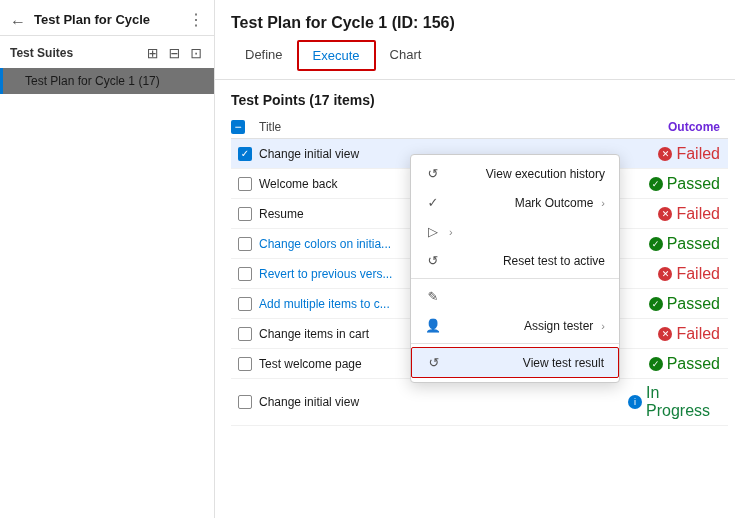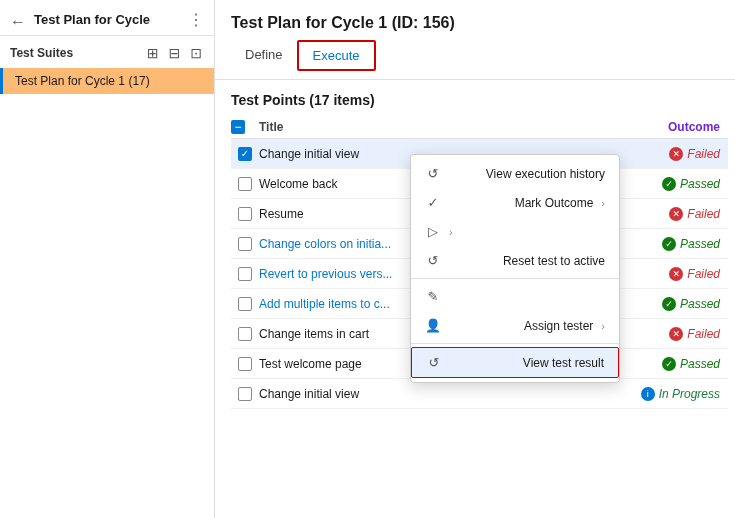--- a/index.html
+++ b/index.html
@@ -82,24 +82,24 @@
       color: #333;
       flex: 1;
     }
     .sidebar-icon-btn {
       color: #555;
       font-size: 14px;
       cursor: pointer;
       padding: 1px 2px;
     }
     .sidebar-suite-item {
-      padding: 6px 12px;
+      padding: 6px 22px;
       font-size: 12px;
       color: #1a1a1a;
-      background: #fdba74;
+      background: #737373;
       border-left: 3px solid #0078d4;
       cursor: pointer;
     }
 
     
     .main {
       flex: 1;
       display: flex;
       flex-direction: column;
       overflow: hidden;
@@ -147,21 +147,21 @@
       margin-bottom: 8px;
     }
     .table-header {
       display: flex;
       align-items: center;
       padding: 4px 0;
       border-bottom: 1px solid #e0e0e0;
       background: #fff;
     }
     .col-checkbox { width: 28px; }
-    .col-title { flex: 1; font-size: 12px; font-weight: 700; color: #444; }
+    .col-title { flex: 1; font-size: 12px; font-weight: 400; color: #444; }
     .col-outcome { width: 100px; font-size: 12px; font-weight: 600; color: #6d28d9; text-align: right; padding-right: 8px; }
 
     .table-row {
       display: flex;
       align-items: center;
       padding: 5px 0;
       border-bottom: 1px solid #f0f0f0;
       min-height: 30px;
     }
     .table-row.selected {
@@ -227,22 +227,21 @@
       align-items: center;
       justify-content: center;
       font-size: 9px;
       color: #fff;
       flex-shrink: 0;
     }
     .outcome-dot.failed { background: #d13438; }
     .outcome-dot.passed { background: #107c10; }
     .outcome-dot.inprogress { background: #0078d4; }
     .outcome-text {
-      font-size: 12px;
-      font-style: italic;
+      font-size: 16px;
     }
     .outcome-text.failed { color: #d13438; }
     .outcome-text.passed { color: #107c10; }
     .outcome-text.inprogress { color: #15803d; }
 
     
     .context-menu {
       position: absolute;
       top: 74px;
       left: 195px;
@@ -290,20 +289,21 @@
   </div>
   <div class="sidebar-suite-item">Test Plan for Cycle 1 (17)</div>
 </div>
 
 <div class="main">
   <div class="main-header">
     <div class="main-title">Test Plan for Cycle 1 (ID: 156)</div>
     <div class="tabs">
       <div class="tab">Define</div>
       <div class="tab active">Execute</div>
+      <div class="tab">Chart</div>
     </div>
   </div>
   <div class="test-points-area">
     <div class="test-points-title">Test Points (17 items)</div>
     <div class="table-header">
       <div class="col-checkbox">
         <div class="checkbox-minus">−</div>
       </div>
       <div class="col-title">Title</div>
       <div class="col-outcome">Outcome</div>

